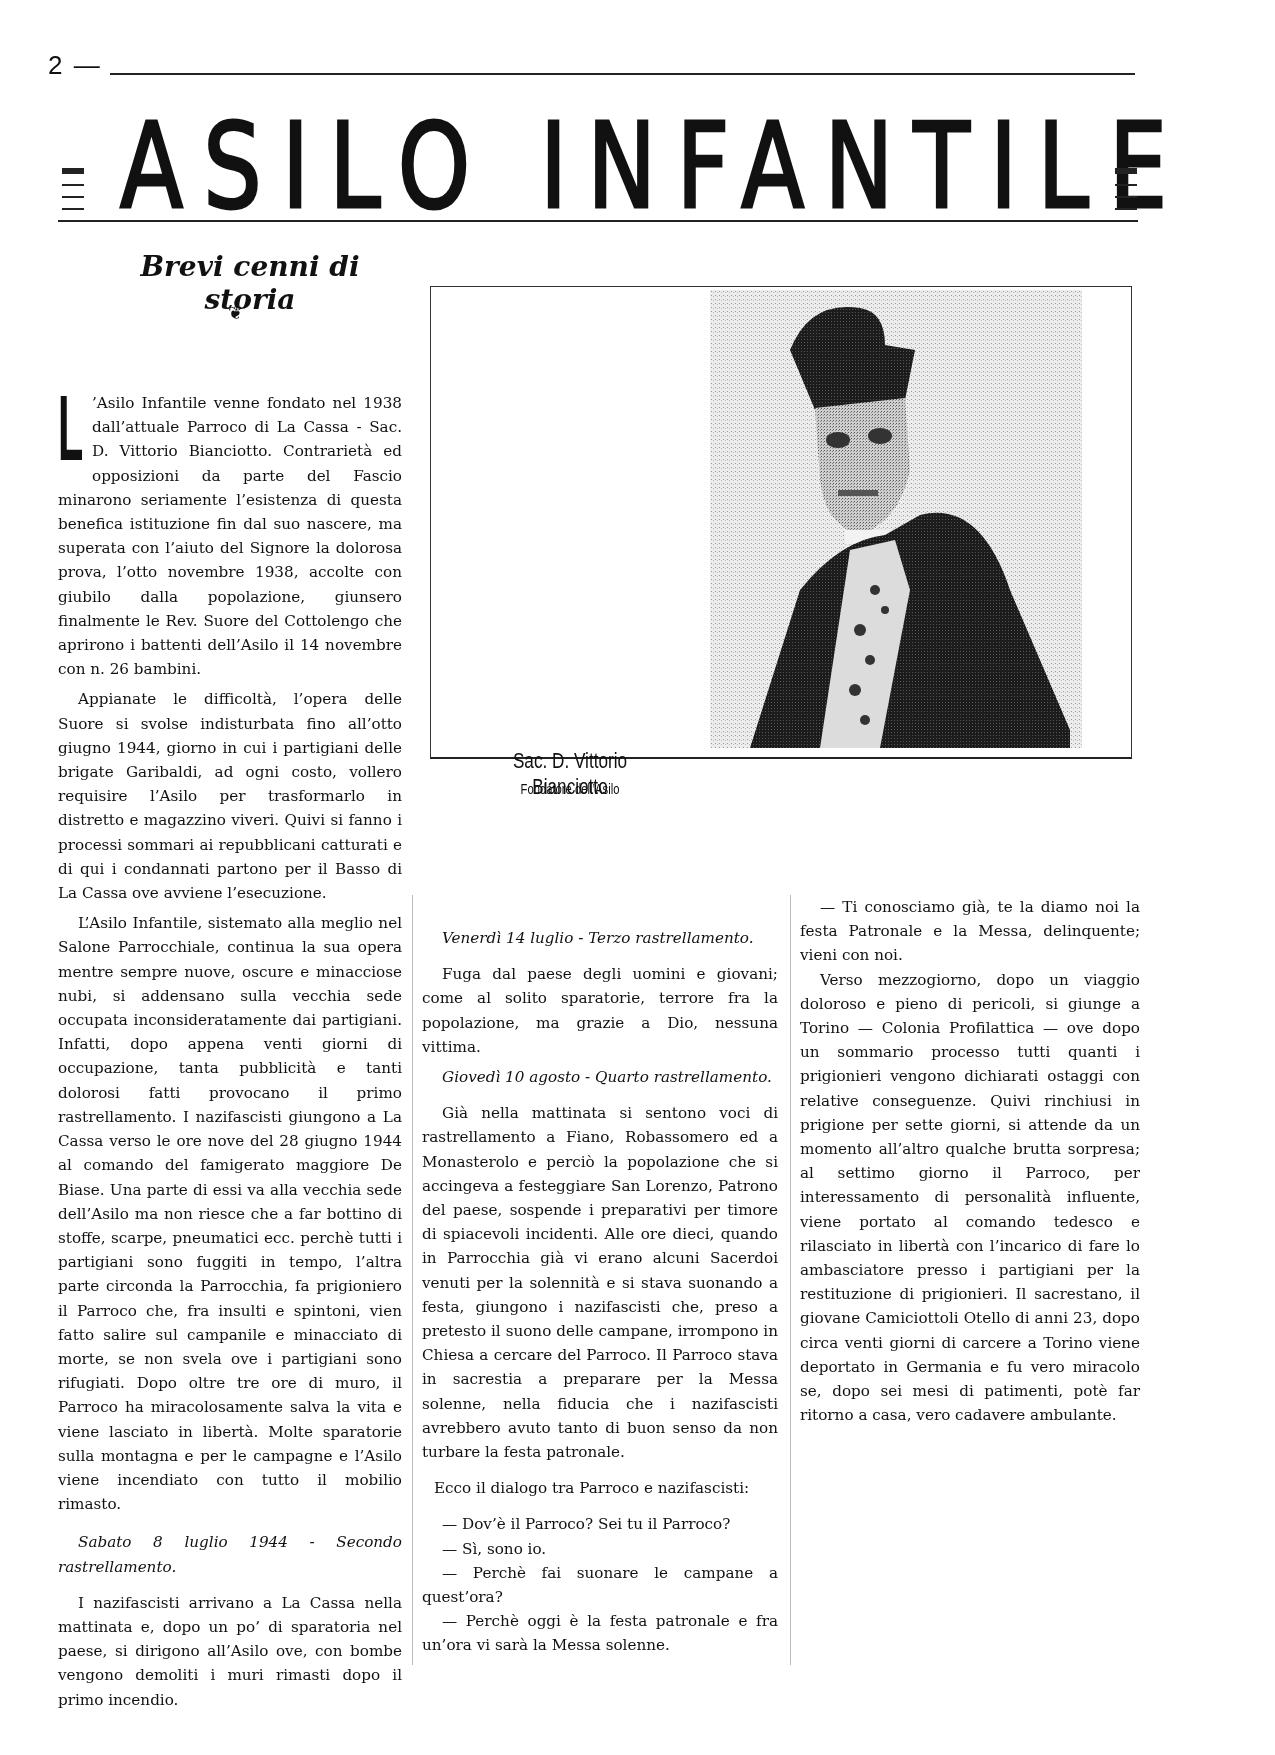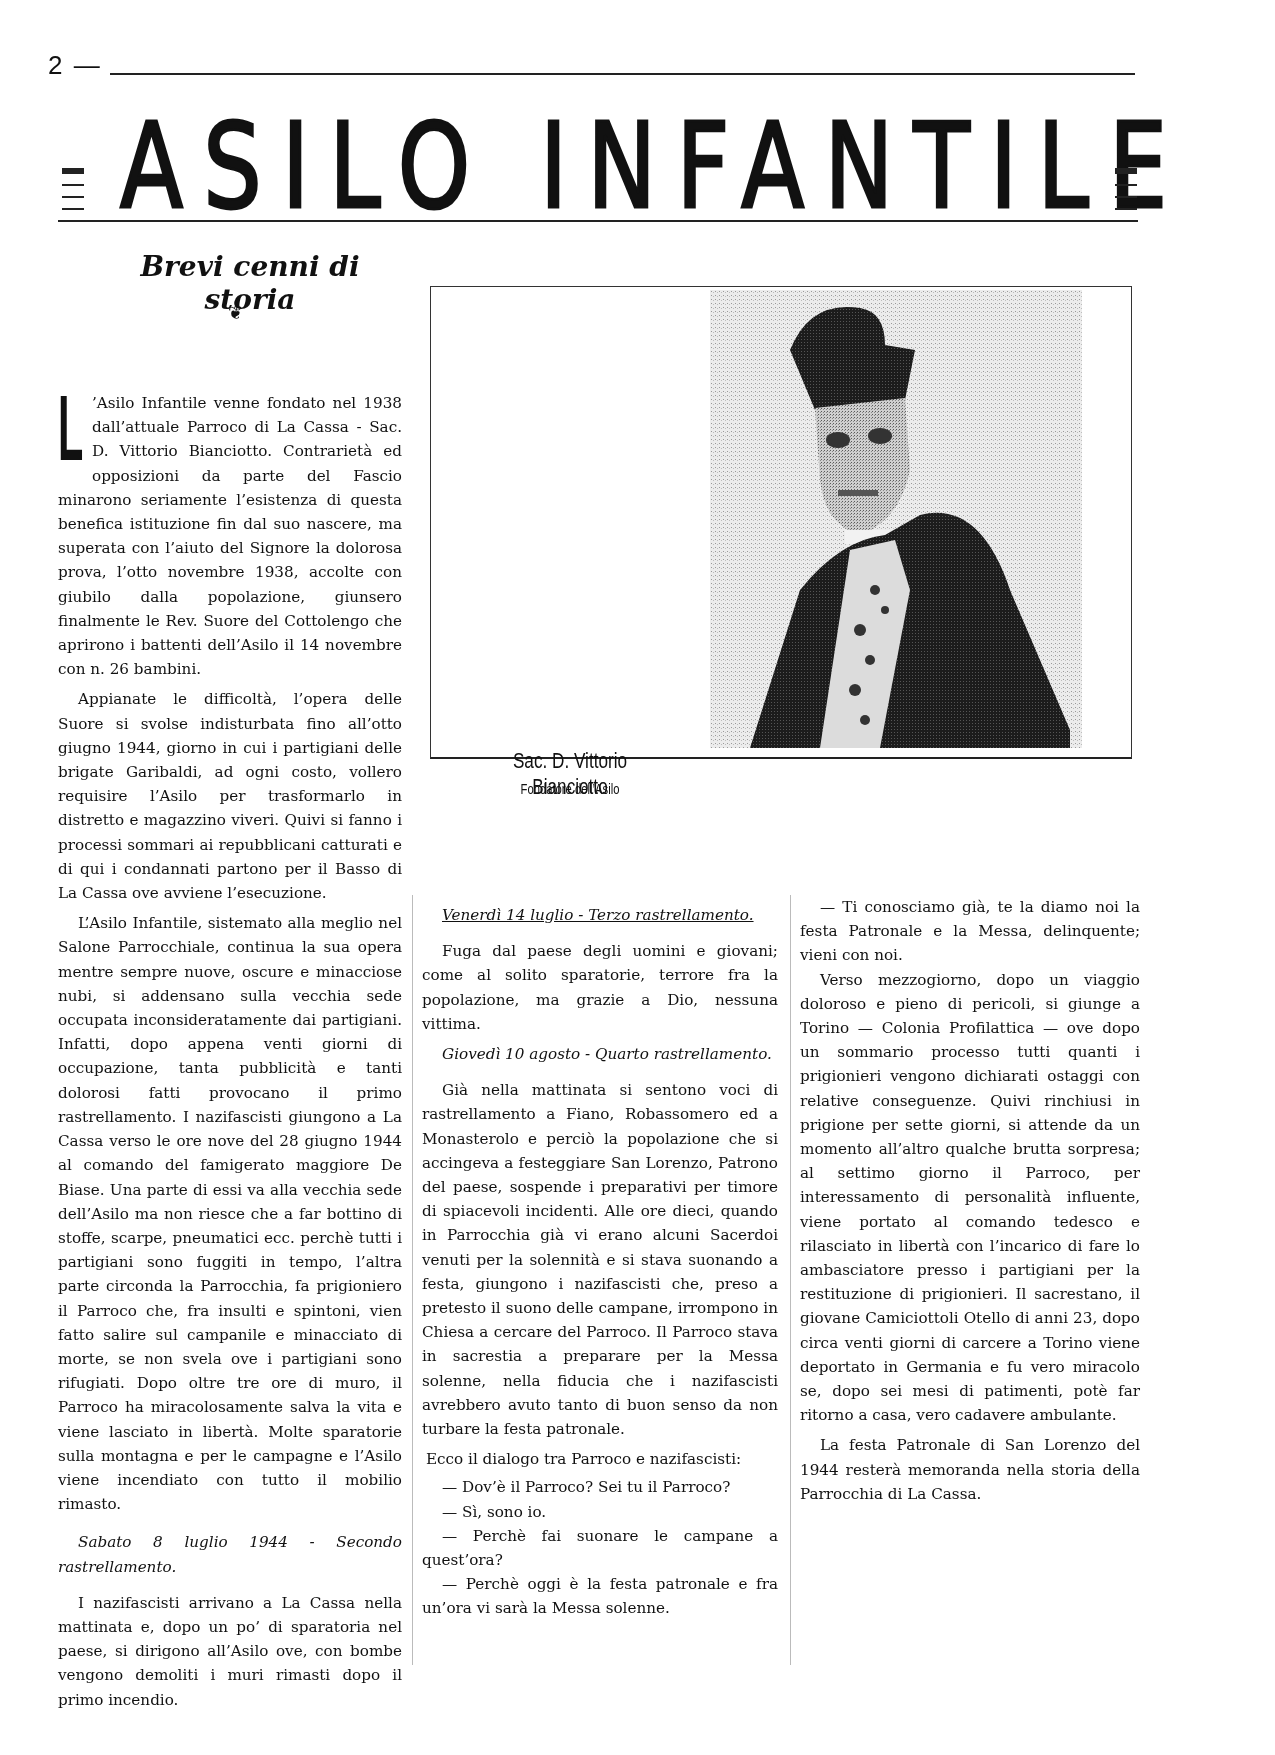--- a/index.html
+++ b/index.html
@@ -112,30 +112,29 @@
       <circle cx="145" cy="400" r="6"></circle>
         <circle cx="155" cy="430" r="5"></circle>
         <circle cx="175" cy="320" r="4"></circle>
     </g>
   </svg>
 </div>
 <div id="caption-name" class="abs">Sac. D. Vittorio Bianciotto</div>
 <div id="caption-role" class="abs">Fondatore dell’Asilo</div>
 
 <div id="col-middle" class="col">
-    <p class="it" style="margin-top: 8px; margin-bottom: 12px; text-decoration: underline;">Venerdì 14 luglio - Terzo rastrellamento.</p>
+    <p class="it" style="margin-top: 31px; margin-bottom: 12px;">Venerdì 14 luglio - Terzo rastrellamento.</p>
     <p>Fuga dal paese degli uomini e giovani; come al solito sparatorie, terrore fra la popolazione, ma grazie a Dio, nessuna vittima.</p>
     <p class="it" style="margin-bottom: 12px;">Giovedì 10 agosto - Quarto rastrellamento.</p>
     <p>Già nella mattinata si sentono voci di rastrellamento a Fiano, Robassomero ed a Monasterolo e perciò la popolazione che si accingeva a festeggiare San Lorenzo, Patrono del paese, sospende i preparativi per timore di spiacevoli incidenti. Alle ore dieci, quando in Parrocchia già vi erano alcuni Sacerdoi venuti per la solennità e si stava suonando a festa, giungono i nazifascisti che, preso a pretesto il suono delle campane, irrompono in Chiesa a cercare del Parroco. Il Parroco stava in sacrestia a preparare per la Messa solenne, nella fiducia che i nazifascisti avrebbero avuto tanto di buon senso da non turbare la festa patronale.</p>
-    <p class="noind" style="margin: 4px;">Ecco il dialogo tra Parroco e nazifascisti:</p>
+    <p class="noind" style="margin: 12px;">Ecco il dialogo tra Parroco e nazifascisti:</p>
     <p class="dialog">— Dov’è il Parroco? Sei tu il Parroco?</p>
     <p class="dialog">— Sì, sono io.</p>
     <p class="dialog">— Perchè fai suonare le campane a quest’ora?</p>
     <p class="dialog">— Perchè oggi è la festa patronale e fra un’ora vi sarà la Messa solenne.</p>
   </div>
 <div id="col-right" class="col">
     <p class="dialog">— Ti conosciamo già, te la diamo noi la festa Patronale e la Messa, delinquente; vieni con noi.</p>
     <p>Verso mezzogiorno, dopo un viaggio doloroso e pieno di pericoli, si giunge a Torino — Colonia Profilattica — ove dopo un sommario processo tutti quanti i prigionieri vengono dichiarati ostaggi con relative conseguenze. Quivi rinchiusi in prigione per sette giorni, si attende da un momento all’altro qualche brutta sorpresa; al settimo giorno il Parroco, per interessamento di personalità influente, viene portato al comando tedesco e rilasciato in libertà con l’incarico di fare lo ambasciatore presso i partigiani per la restituzione di prigionieri. Il sacrestano, il giovane Camiciottoli Otello di anni 23, dopo circa venti giorni di carcere a Torino viene deportato in Germania e fu vero miracolo se, dopo sei mesi di patimenti, potè far ritorno a casa, vero cadavere ambulante.</p>
-    <p>La festa Patronale di San Lorenzo del 1944 resterà memoranda nella storia della Parrocchia di La Cassa.</p>
   </div>
 
 <div class="vrule" style="left:412px;top:895px;height:770px;"></div>
 <div class="vrule" style="left:790px;top:895px;height:770px;"></div>
 
 </body></html>

